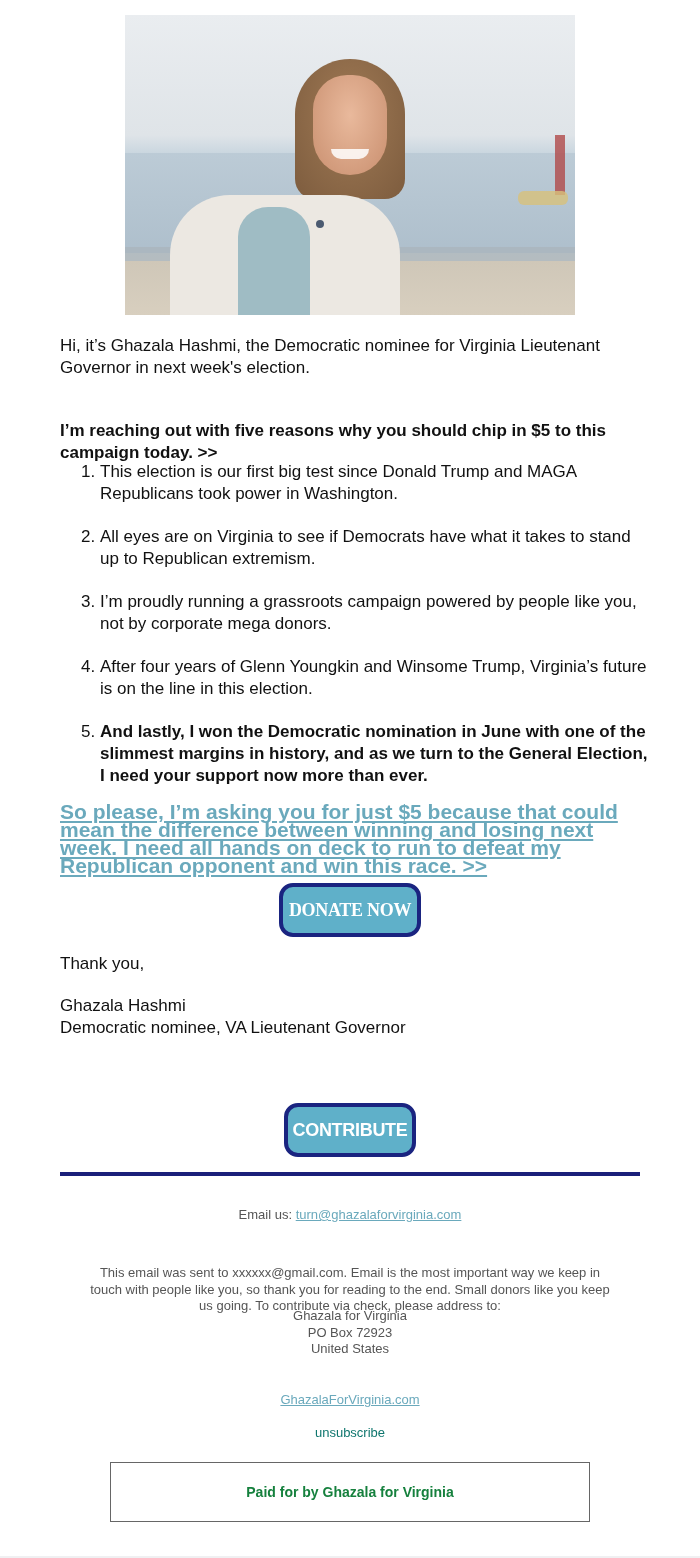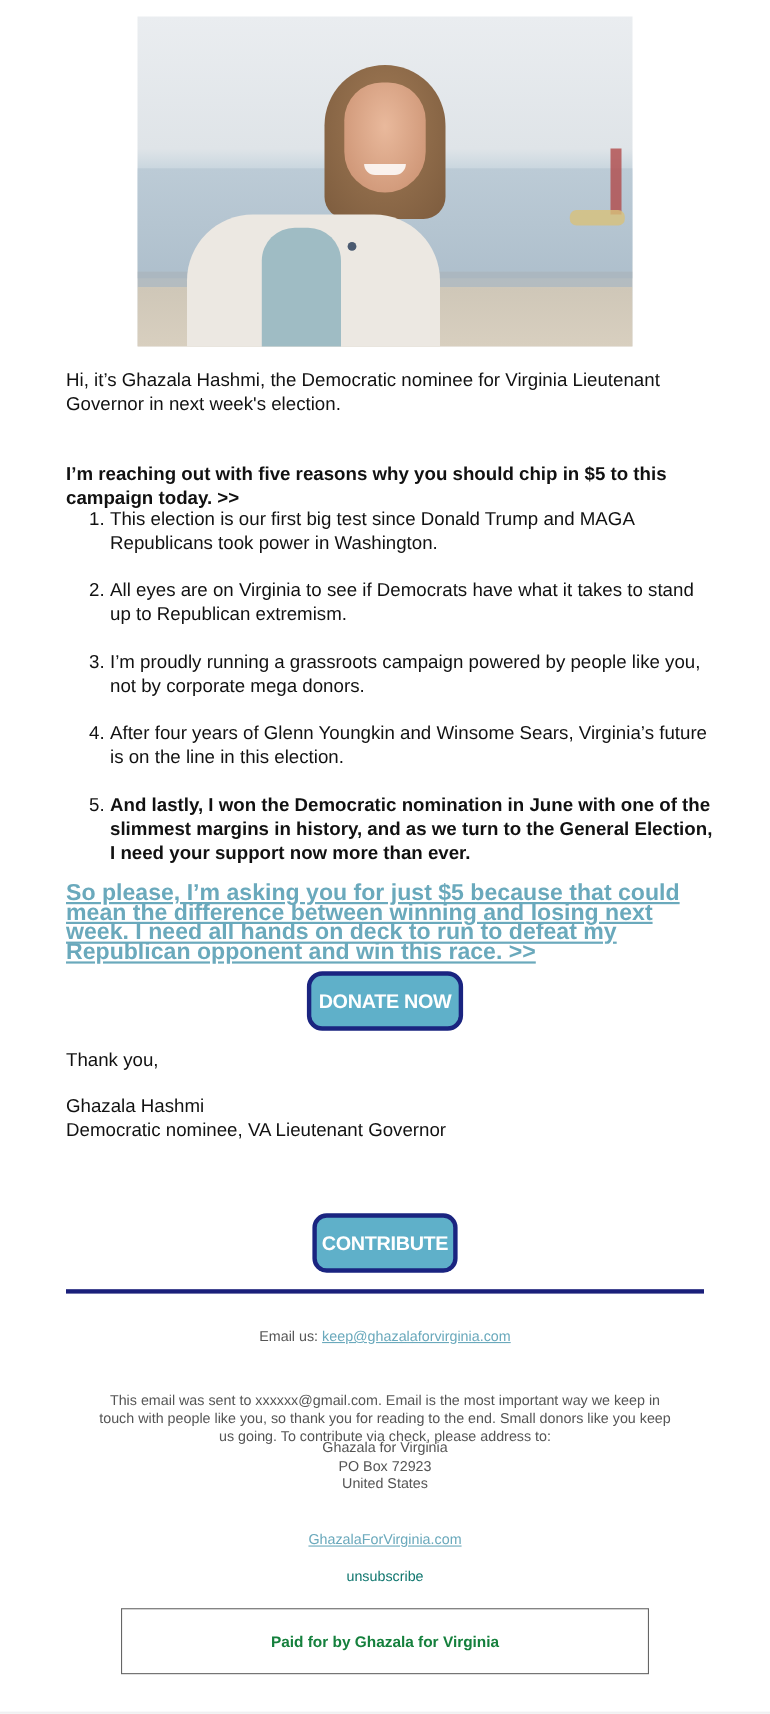--- a/index.html
+++ b/index.html
@@ -69,43 +69,43 @@
   <li>
     <span class="num">2.</span>
     <span>All eyes are on Virginia to see if Democrats have what it takes to stand up to Republican extremism.</span>
   </li>
   <li>
     <span class="num">3.</span>
     <span>I’m proudly running a grassroots campaign powered by people like you, not by corporate mega donors.</span>
   </li>
   <li>
     <span class="num">4.</span>
-    <span>After four years of Glenn Youngkin and Winsome Sears, Virginia’s future is on the line in this election.</span>
+    <span>After four years of Glenn Youngkin and Winsome Trump, Virginia’s future is on the line in this election.</span>
   </li>
   <li class="strong">
     <span class="num" style="font-weight:normal;">5.</span>
     <span>And lastly, I won the Democratic nomination in June with one of the slimmest margins in history, and as we turn to the General Election, I need your support now more than ever.</span>
   </li>
 </ol>
 
 <a class="cta-link" style="top:803px;" href="#">So please, I’m asking you for just $5 because that could mean the difference between winning and losing next week. I need all hands on deck to run to defeat my Republican opponent and win this race. &gt;&gt;</a>
 
-<div class="btn" style="left:279px; top:883px; width:142px; height:54px;">DONATE NOW</div>
+<div class="btn" style="left:279px; top:883px; width:142px; height:54px;font-family:Liberation Serif, serif;">DONATE NOW</div>
 
 <div class="p" style="top:953px;">Thank you,</div>
 <div class="p" style="top:995px;">Ghazala Hashmi</div>
 <div class="p" style="top:1017px;">Democratic nominee, VA Lieutenant Governor</div>
 
-<div class="btn" style="left:284px; top:1103px; width:132px; height:54px;border-radius:13px;">CONTRIBUTE</div>
+<div class="btn" style="left:284px; top:1103px; width:132px; height:54px;">CONTRIBUTE</div>
 
 <div class="divider"></div>
 
 <div class="foot" style="top:1207px;">
   <span>Email us:</span>
-  <a href="#">keep@ghazalaforvirginia.com</a>
+  <a href="#">turn@ghazalaforvirginia.com</a>
 </div>
 
 <div class="foot" style="top:1241px; left:88px; width:524px;margin-top:24px;">This email was sent to xxxxxx@gmail.com. Email is the most important way we keep in touch with people like you, so thank you for reading to the end. Small donors like you keep us going. To contribute via check, please address to:</div>
 
 <div class="foot" style="top:1308px;">
   <div>Ghazala for Virginia</div>
   <div>PO Box 72923</div>
   <div>United States</div>
 </div>
 

